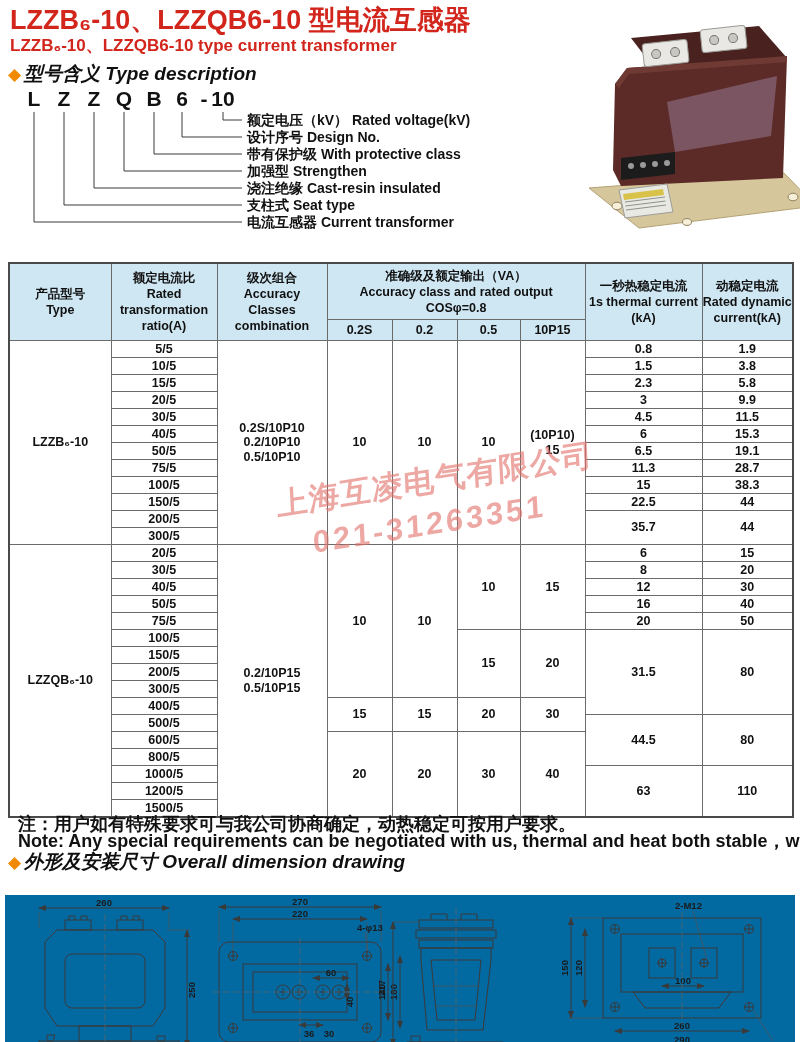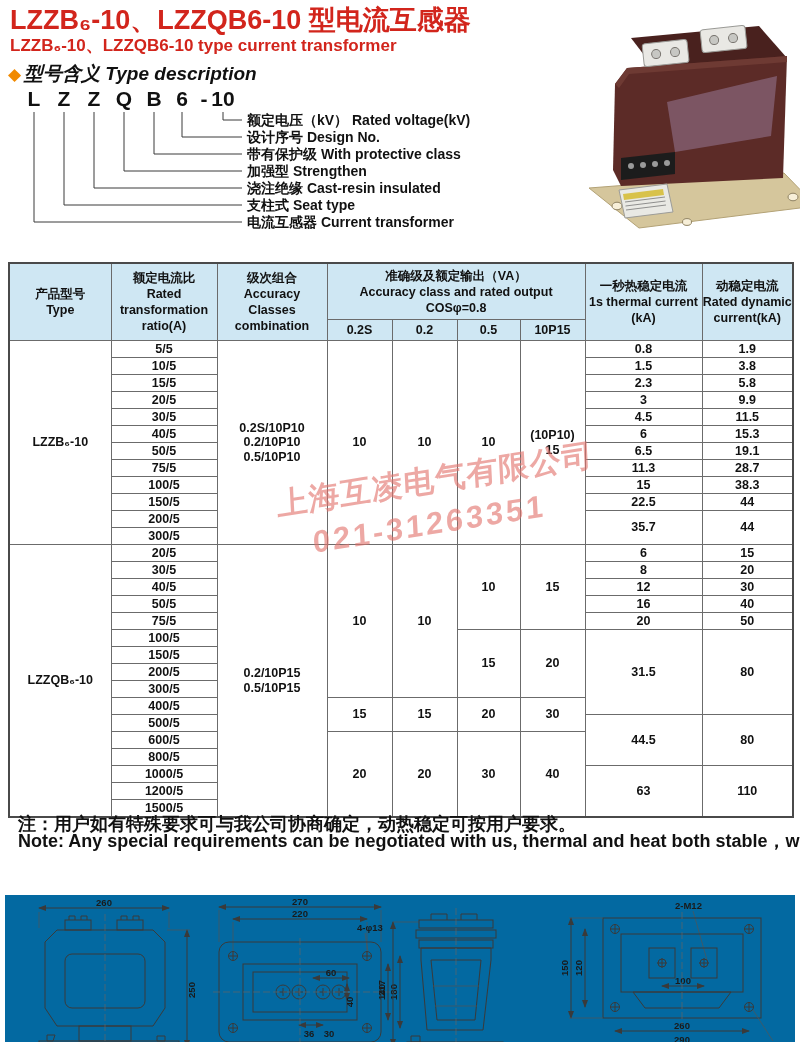--- a/index.html
+++ b/index.html
@@ -296,20 +296,23 @@
   </table>
 
   <div class="wm">
     <div class="wm1">上海互凌电气有限公司</div>
     <div class="wm2">021-31263351</div>
   </div>
 
   <div class="note" style="top:812px">注：用户如有特殊要求可与我公司协商确定，动热稳定可按用户要求。</div>
   <div class="note" style="top:829px">Note: Any special requirements can be negotiated with us, thermal and heat both stable，we can customized your requirement.</div>
 
+  <div class="sec-head" style="top:849px">
+    <span class="dia">◆</span><span>外形及安装尺寸 Overall dimension drawing</span>
+  </div>
 
   <div class="panel">
 
     <svg style="left:12px" width="185" height="155" viewBox="0 0 185 155">
       <line class="dwg" x1="22" y1="10" x2="152" y2="10" marker-start="url(#arr)" marker-end="url(#arr)"></line>
       <line class="dwg-thin" x1="22" y1="14" x2="22" y2="30"></line>
         <line class="dwg-thin" x1="152" y1="14" x2="152" y2="30"></line>
       <text class="dtx" x="87" y="8" text-anchor="middle">260</text>
       <rect class="dwg" x="48" y="22" width="26" height="10"></rect>
         <rect class="dwg" x="100" y="22" width="26" height="10"></rect>

